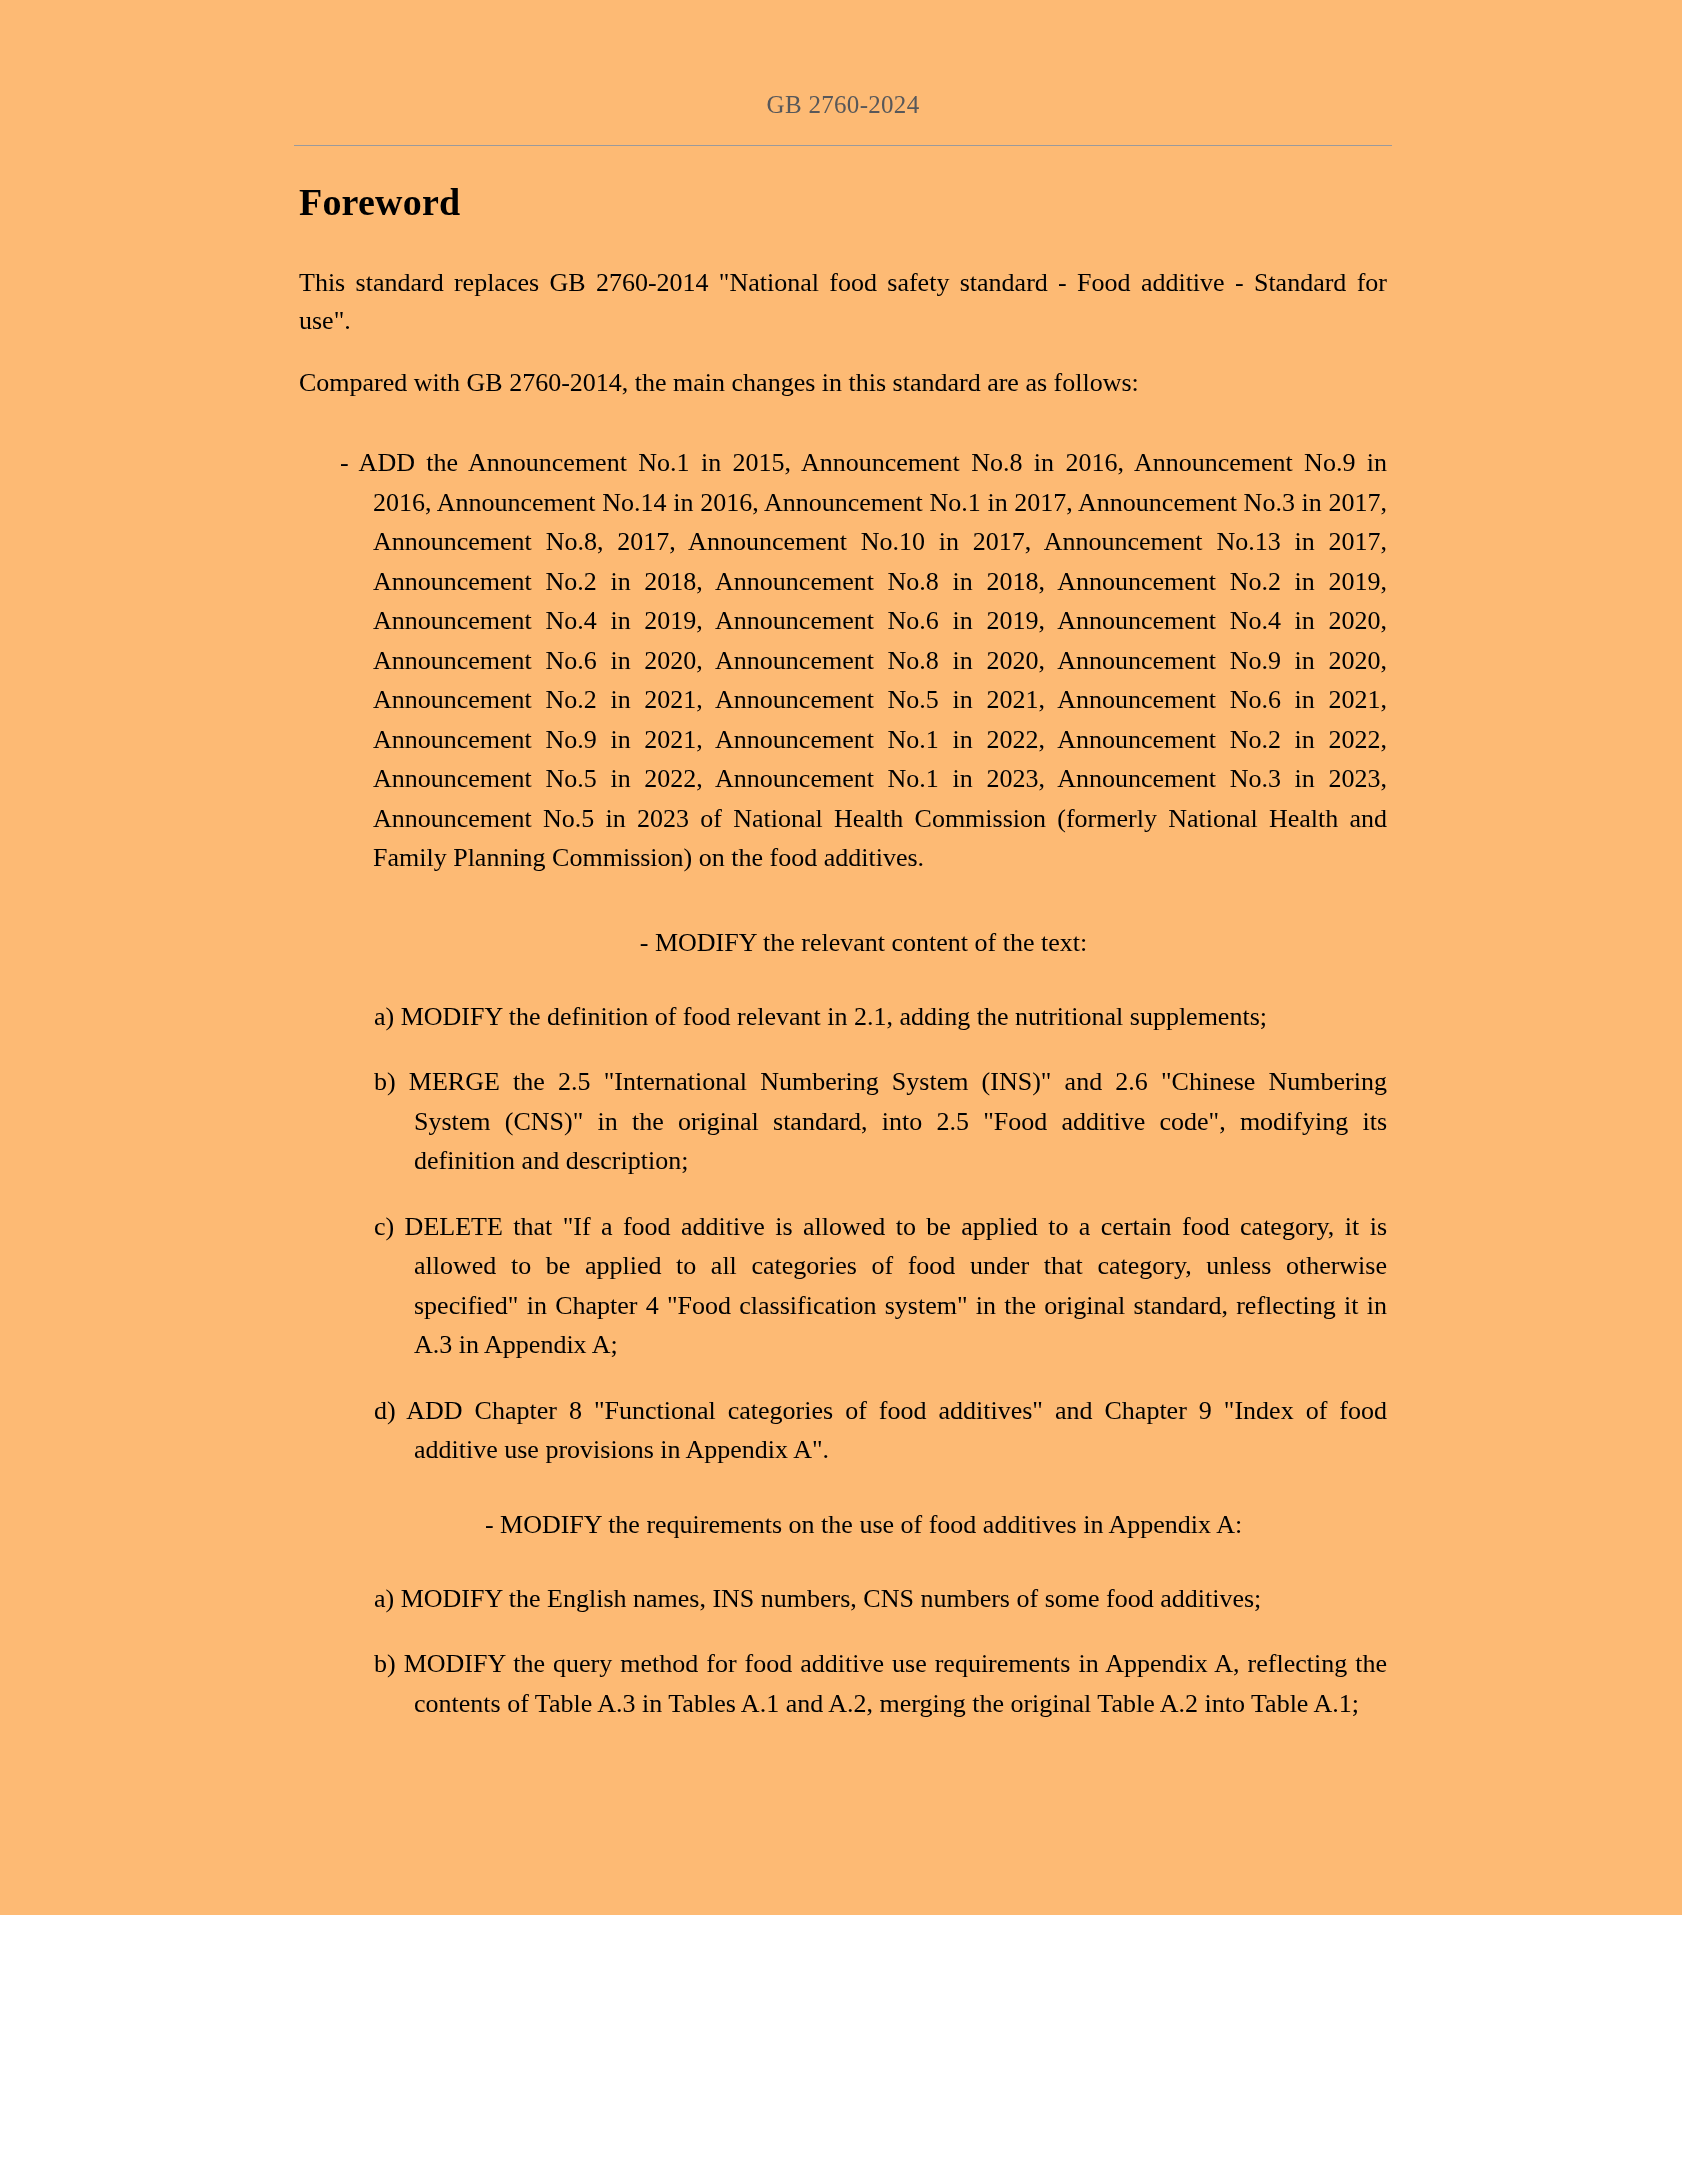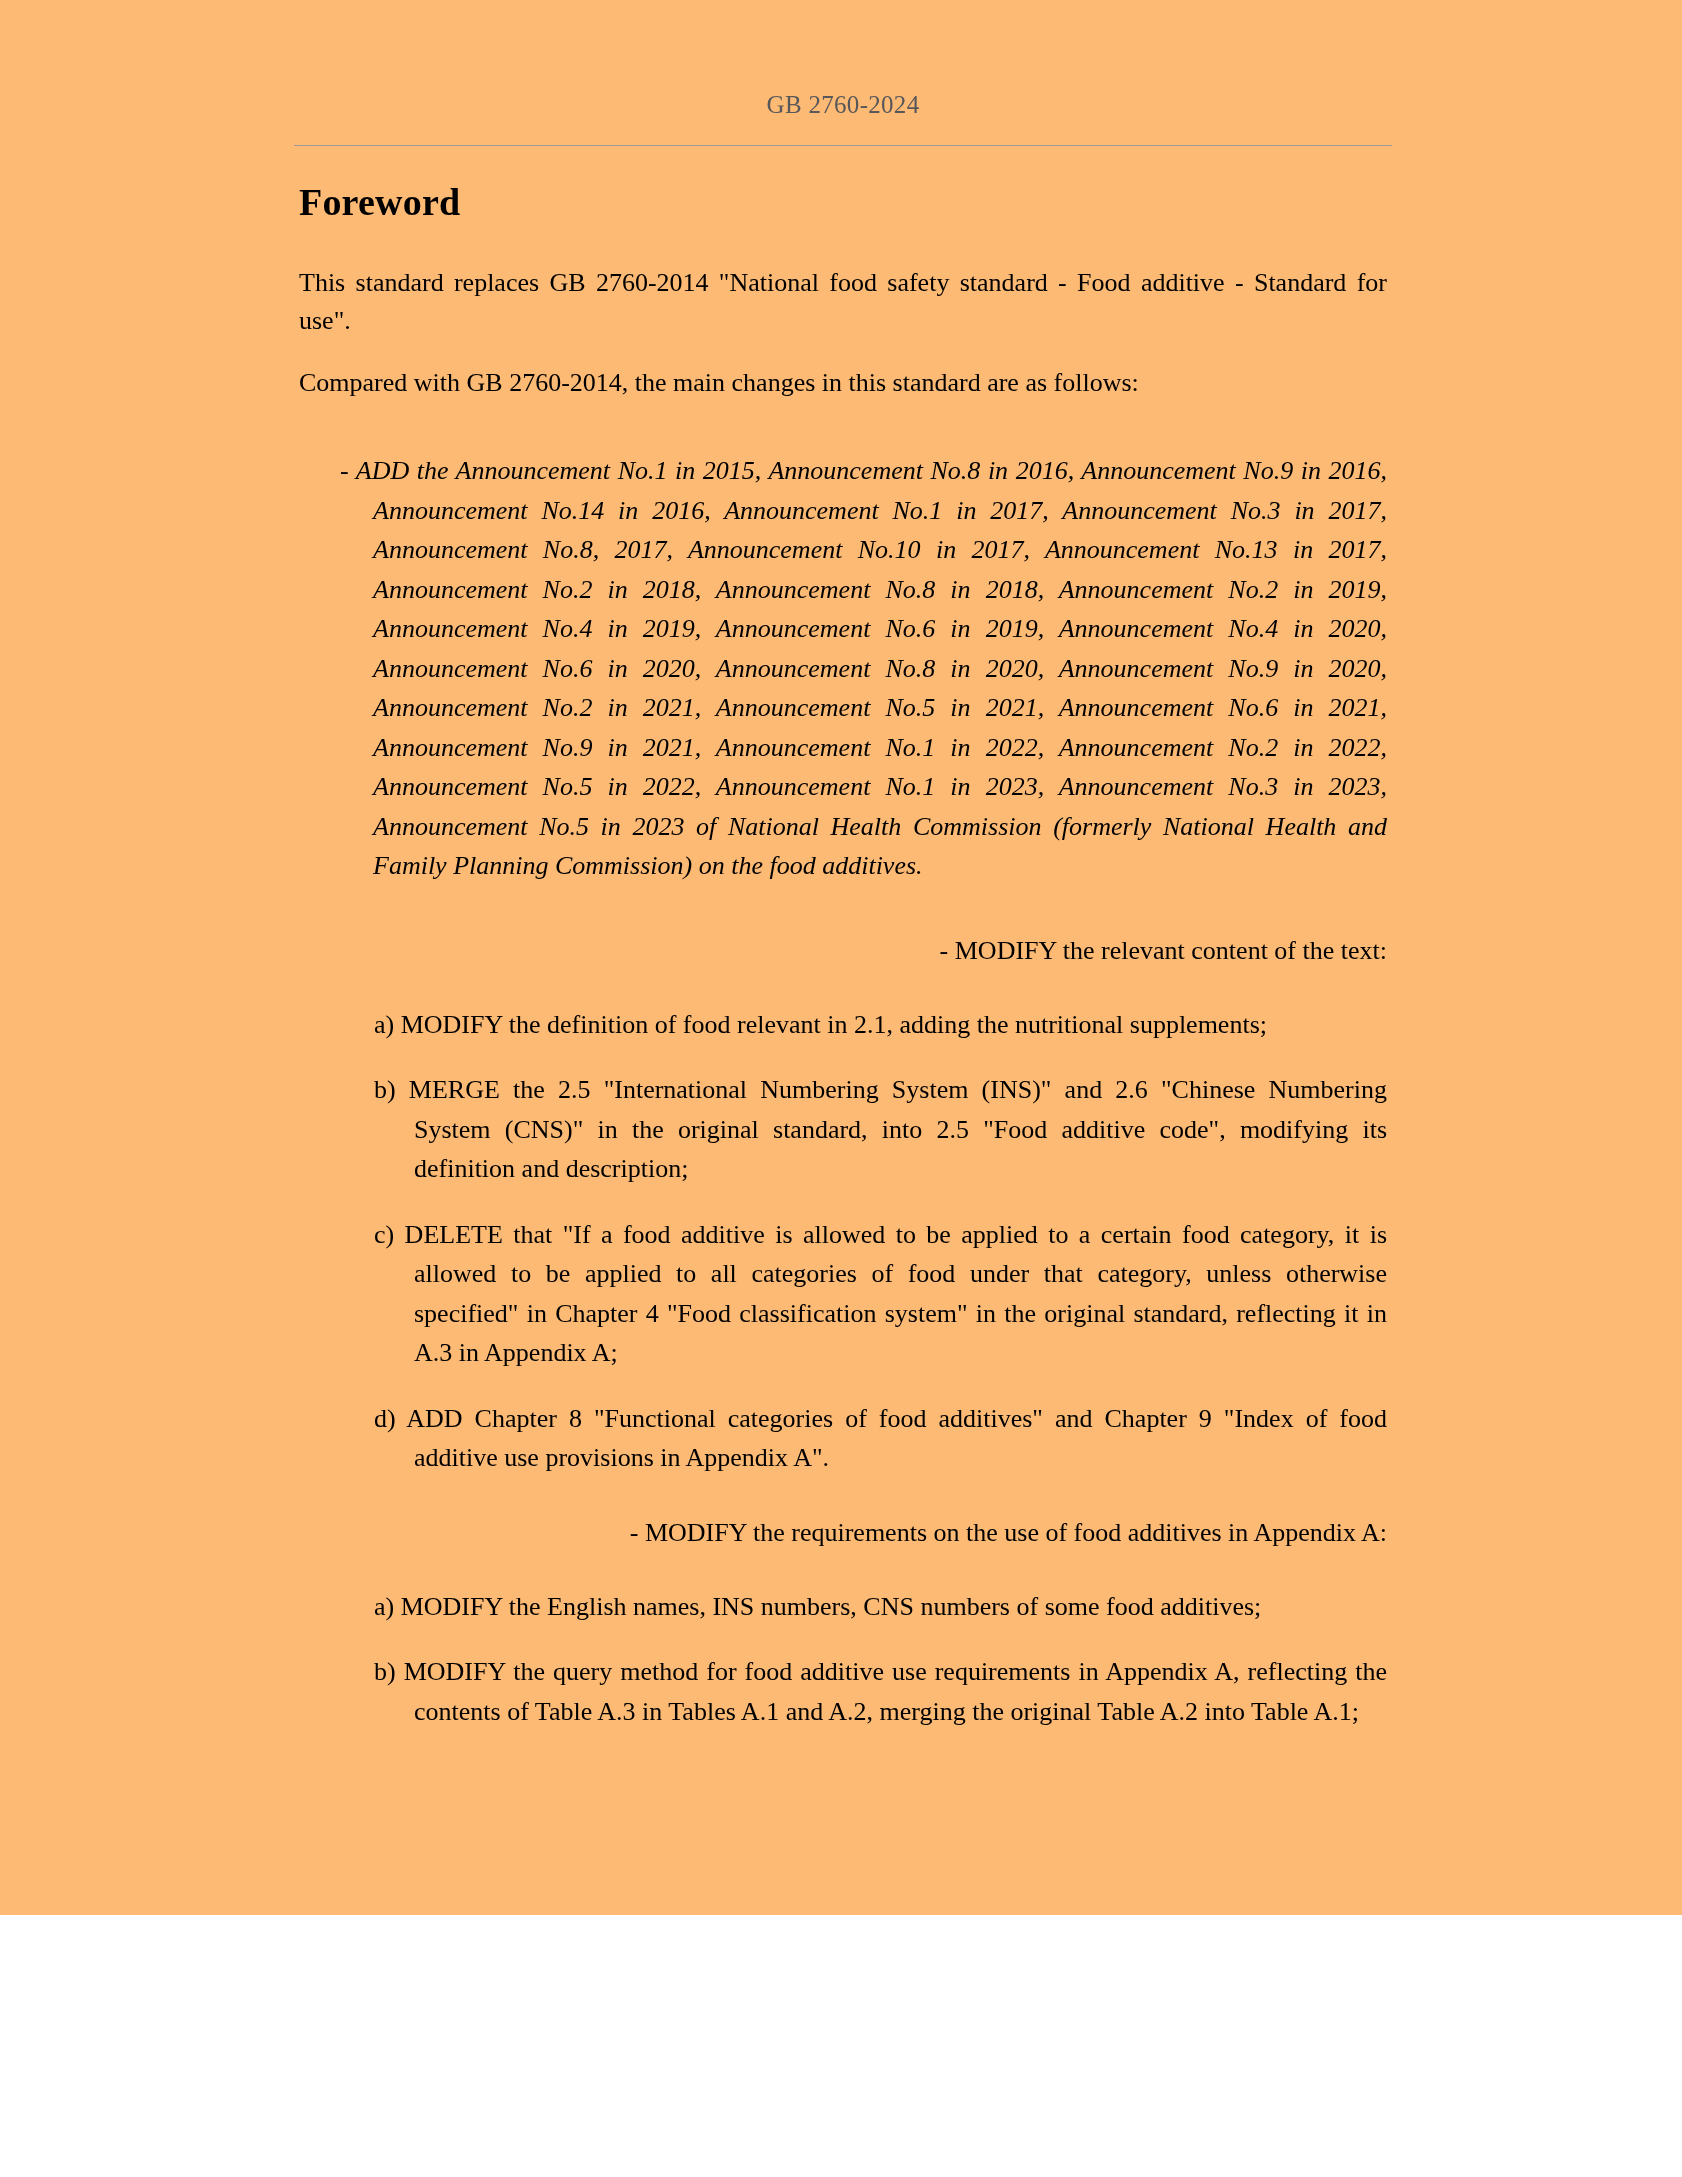--- a/index.html
+++ b/index.html
@@ -67,36 +67,35 @@
     font-size: 26px;
     line-height: 1.47;
     text-align: justify;
     text-justify: inter-word;
     hyphens: none;
   }
   p.para:last-child { margin-bottom: 0; }
 
   
   p.dash-item {
-    margin: 16px 0 26px 0;
+    margin: 8px 0 26px 0;
     padding-left: 74px;
     text-indent: -33px;
     font-size: 26px;
     line-height: 1.52;
     text-align: justify;
     text-justify: inter-word;
-    font-style: italic;
   }
   p.dash-head {
     margin: 0 0 26px 0;
     padding-left: 41px;
     text-indent: 0;
     font-size: 26px;
     line-height: 1.52;
-    text-align: right;
+    text-align: center;
   }
 
   
   p.alpha-item {
     margin: 0 0 26px 0;
     padding-left: 115px;
     text-indent: -40px;
     font-size: 26px;
     line-height: 1.52;
     text-align: justify;

